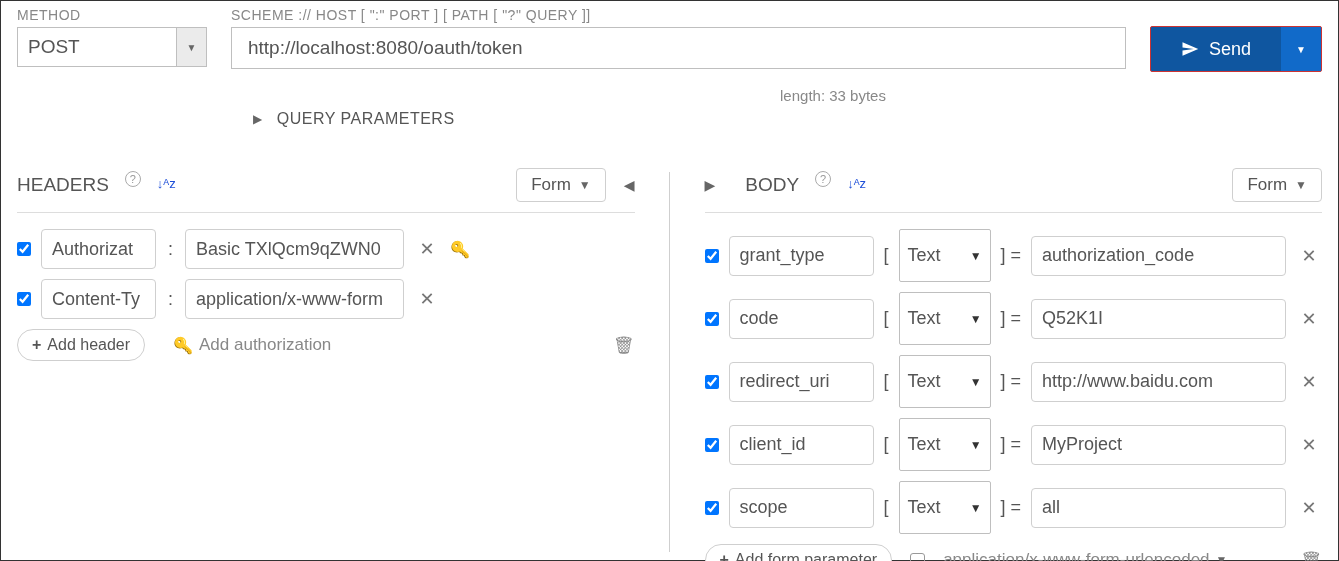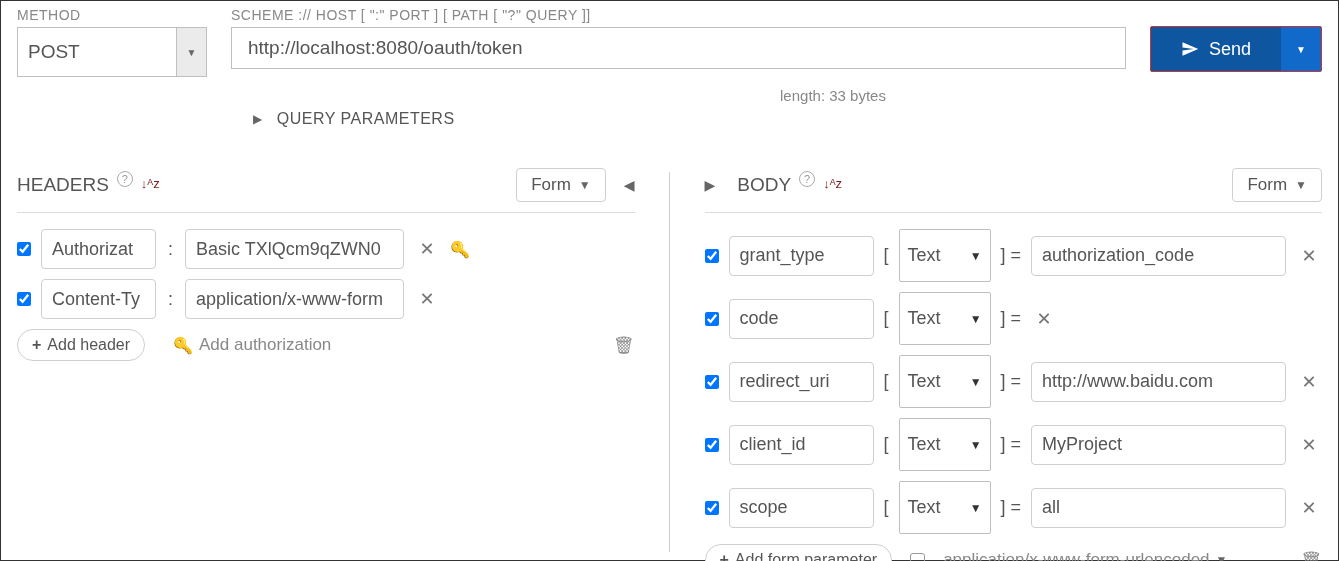--- a/index.html
+++ b/index.html
@@ -2,41 +2,41 @@
 <html><head>
 <meta charset="utf-8">
 <style>
 * { box-sizing: border-box; margin: 0; padding: 0; font-family: Arial, Helvetica, sans-serif; }
 body { background: #fff; color: #555; font-size: 16px; }
 .frame { border: 1px solid #333; width: 1339px; height: 561px; padding: 6px 16px 10px 16px; position: relative; }
 .toprow { display: flex; align-items: flex-start; gap: 24px; }
 .col-method { width: 190px; }
 .col-url { flex: 1; }
 .label-small { color: #888; font-size: 14px; letter-spacing: 0.5px; margin-bottom: 4px; display:block; }
-.method-box { display:flex; height:50px; border:1px solid #bfbfbf; background:#fff; }
+.method-box { display:flex; height:40px; border:1px solid #bfbfbf; background:#fff; }
 .method-box .val { flex:1; display:flex; align-items:center; padding:0 10px; color:#555; font-size:19px; }
 .method-box .dd { width:30px; border-left:1px solid #bfbfbf; background:#ebebeb; display:flex; align-items:center; justify-content:center; }
 .method-box .dd span { font-size:10px; color:#666; }
 .url-input { height:42px; border:1px solid #bfbfbf; width:100%; padding:0 16px; font-size:19px; color:#555; }
 .send-wrap { display:flex; align-items:flex-end; height:65px; }
 .send-btn { display:flex; background:#0f56a0; border:1px solid #cc3333; height:46px; border-radius:2px; }
 .send-main { display:flex; align-items:center; justify-content:center; padding:0 30px; color:#fff; font-size:18px; gap:10px; }
 .send-dd { width:40px; background:#116ac9; display:flex; align-items:center; justify-content:center; }
 .send-dd span { color:#fff; font-size:10px; }
 .len-row { text-align:right; color:#888; font-size:15px; margin-top:18px; padding-right:240px;}
 .qp-row { margin-top:6px; margin-left:236px; display:flex; align-items:center; gap:14px; color:#555; font-size:16px; letter-spacing:0.5px;}
 .tri { font-size:12px; color:#666; }
 .panels { display:flex; margin-top:40px; }
 .panel { flex:1; min-width:0; }
 .divider-col { width:50px; display:flex; justify-content:center; padding-top:4px; }
 .divider-line { width:1px; background:#cfcfcf; height:380px; margin-top:0;}
 .panel-head { display:flex; align-items:center; justify-content:space-between; padding-bottom:10px; }
-.panel-title { display:flex; align-items:center; gap:8px; color:#555; font-size:19px; }
+.panel-title { display:flex; align-items:center; gap:16px; color:#555; font-size:19px; }
 .help-circ { width:16px; height:16px; border:1px solid #aaa; border-radius:50%; display:flex; align-items:center; justify-content:center; font-size:11px; color:#999; position:relative; top:-6px;}
-.sort-glyph { font-size:13px; color:#7f1d1d; position:relative; top:-2px;}
+.sort-glyph { font-size:13px; color:#1d4ed8; position:relative; top:-2px;}
 .panel-head-right { display:flex; align-items:center; gap:18px; }
 .form-dd { border:1px solid #cfcfcf; border-radius:4px; padding:6px 14px; display:flex; align-items:center; gap:8px; color:#555; font-size:17px;text-align:center; }
 .collapse-tri { font-size:14px; color:#666; }
 .thinrule { height:1px; background:#ddd; margin-bottom:16px;}
 .row { display:flex; align-items:center; gap:10px; margin-bottom:10px; }
 .cb { width:14px; height:14px; }
 .txt-in { border:1px solid #cfcfcf; border-radius:4px; height:40px; padding:0 10px; font-size:18px; color:#555; }
 .hdr-name { width:115px; }
 .hdr-val { width:219px; }
 .colon { color:#555; font-size:18px; padding:0 2px;}
@@ -185,20 +185,21 @@
 
     <div class="row">
       <input type="checkbox" class="cb" checked="" style="">
       <input class="txt-in body-name" value="code" style="">
       <span class="brk">[</span>
       <div class="sel">
             <span>Text</span>
             <span class="caret">▼</span>
           </div>
       <span class="brk">]&nbsp;=</span>
+      <input class="txt-in body-val" value="Q52K1I" style="">
       <span class="x-icon">✕</span>
     </div>
 
     <div class="row">
       <input type="checkbox" class="cb" checked="" style="">
       <input class="txt-in body-name" value="redirect_uri" style="">
       <span class="brk">[</span>
       <div class="sel">
             <span>Text</span>
             <span class="caret">▼</span>

